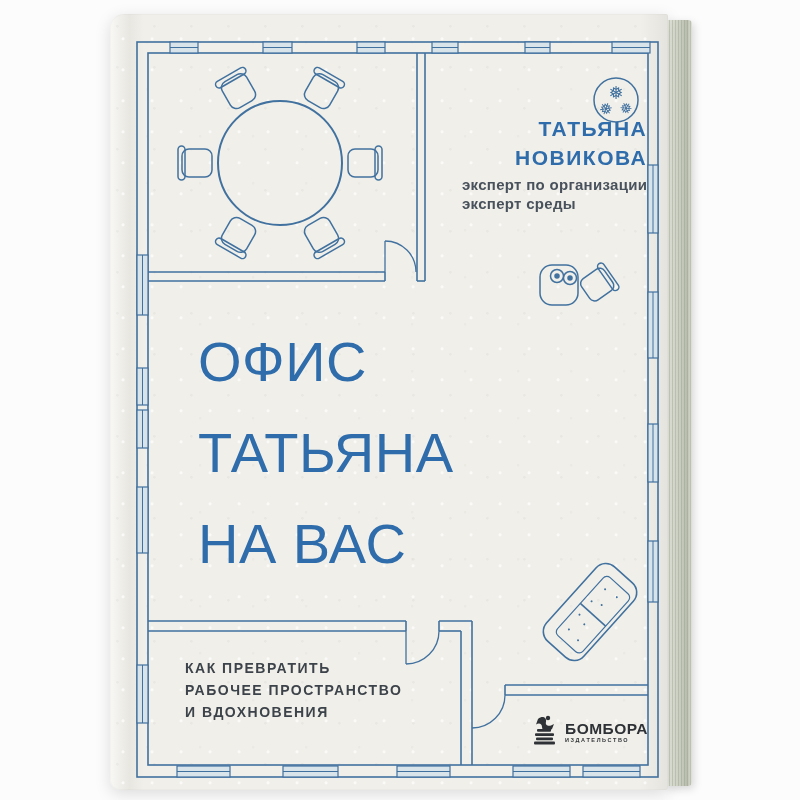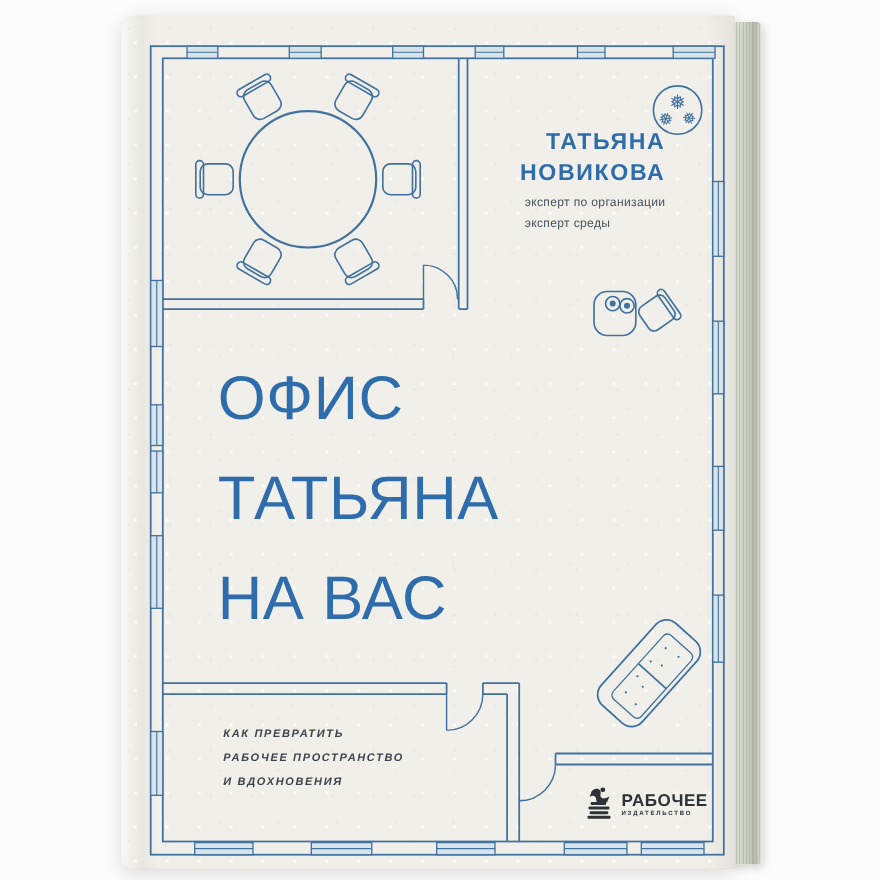--- a/index.html
+++ b/index.html
@@ -18,25 +18,25 @@
          background-image:
            radial-gradient(circle at 20% 30%, rgba(90,90,80,0.05) 1px, transparent 1.6px),
            radial-gradient(circle at 70% 60%, rgba(90,90,80,0.04) 1px, transparent 1.6px),
            radial-gradient(circle at 45% 80%, rgba(255,255,255,0.7) 1px, transparent 2px),
            linear-gradient(to right, rgba(255,255,255,0.55) 0%, rgba(120,120,110,0.07) 3.5%, rgba(0,0,0,0) 6%, rgba(0,0,0,0) 95%, rgba(0,0,0,0.05) 100%);
          background-size:37px 41px,53px 47px,29px 31px,100% 100%;
          box-shadow:0 4px 16px rgba(0,0,0,0.13), inset 0 0 0 1px rgba(0,0,0,0.02);}
   .plan{position:absolute;left:0;top:0;}
   .author-block{position:absolute;left:352px;top:100px;color:#2e6cab;}
   .author-name{font-size:21px;font-weight:bold;line-height:29px;letter-spacing:1.5px;text-align:right;}
-  .author-role{margin-top:3px;font-size:11px;line-height:19px;color:#49525c;font-weight:400;letter-spacing:0.3px;margin-left:15px;}
+  .author-role{margin-top:3px;font-size:15px;line-height:19px;color:#49525c;font-weight:700;letter-spacing:0.3px;}
   .title-block{position:absolute;left:88px;top:302px;color:#2e6cab;
                font-size:56px;font-weight:300;line-height:91px;letter-spacing:0.5px;}
-  .subtitle-block{position:absolute;left:93px;top:643px;color:#3d434a;
-                  font-size:10px;font-weight:bold;line-height:22px;letter-spacing:1.5px;font-style:italic;}
+  .subtitle-block{position:absolute;left:75px;top:643px;color:#3d434a;
+                  font-size:14px;font-weight:bold;line-height:22px;letter-spacing:1.5px;}
   .publisher{position:absolute;left:421px;top:701px;height:36px;display:flex;align-items:flex-start;}
   .pub-text{margin-left:6px;color:#2e3236;padding-top:6px;}
   .pub-name{font-size:15.5px;font-weight:bold;letter-spacing:0.5px;line-height:16px;}
   .pub-tagline{font-size:5.5px;font-weight:bold;letter-spacing:1.6px;line-height:7px;}
 </style>
 </head>
 <body>
 
 <div class="scene">
   <div class="book">
@@ -234,20 +234,20 @@
           <g fill="#2e3236">
             <circle cx="17" cy="3" r="2.2"></circle>
             <path d="M7,4 c5,-4 9,-1 8,3 c-1,3 2,4.5 5,3.5 l3,-1.5 -2,5 c-5,3.5 -10,2 -10,-2 c0,-3.5 -3,-4.5 -6,-2.5 z"></path>
             <rect x="6" y="14" width="14" height="2.8" rx="1"></rect>
             <rect x="4" y="18.2" width="19" height="2.8" rx="1"></rect>
             <rect x="5" y="22.4" width="17" height="2.8" rx="1"></rect>
             <rect x="3" y="26.6" width="21" height="2.8" rx="1"></rect>
           </g>
         </svg>
         <div class="pub-text">
-          <div class="pub-name">РАБОЧЕЕ</div>
+          <div class="pub-name">БОМБОРА</div>
           <div class="pub-tagline">ИЗДАТЕЛЬСТВО</div>
         </div>
       </div>
 
     </div>
   </div>
 </div>
 
 </body></html>

